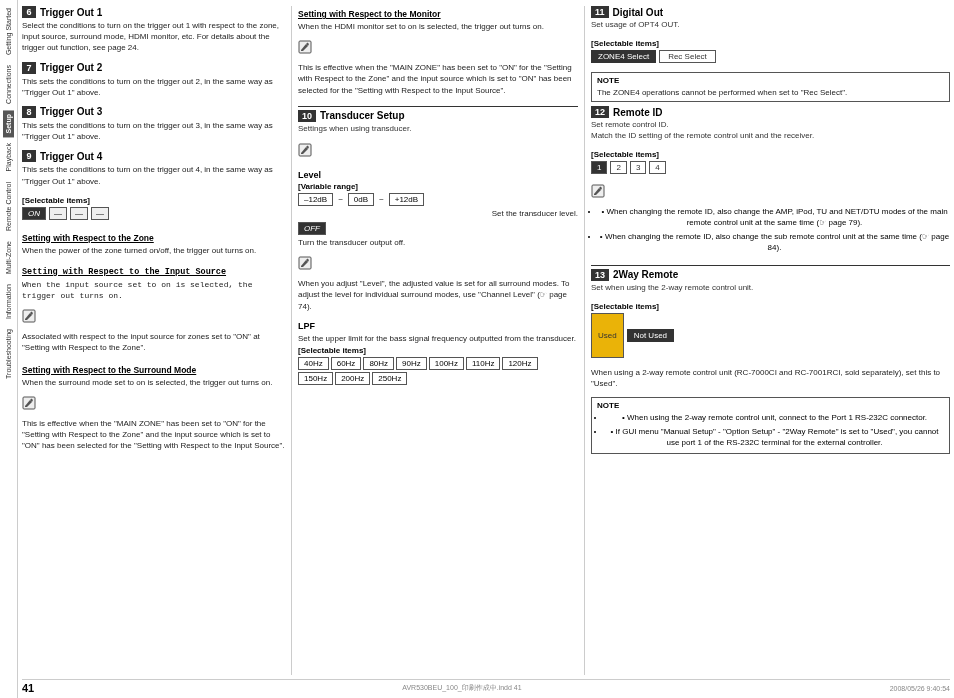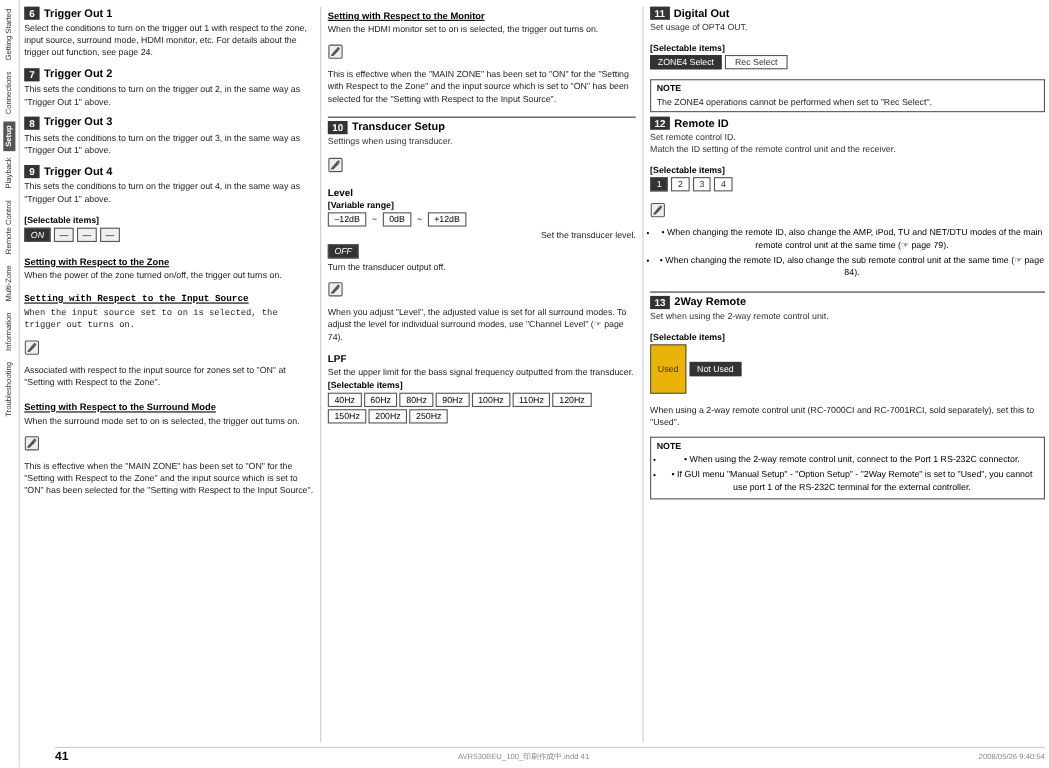--- a/index.html
+++ b/index.html
@@ -518,19 +518,19 @@
           <div class="note-title">NOTE</div>
           <ul class="bullet-list">
             <li>• When using the 2-way remote control unit, connect to the Port 1 RS-232C connector.</li>
             <li>• If GUI menu "Manual Setup" - "Option Setup" - "2Way Remote" is set to "Used", you cannot use port 1 of the RS-232C terminal for the external controller.</li>
           </ul>
         </div>
 
       </div>
     </div>
 
-    <div style="display:flex; justify-content:space-between; align-items:center; margin-top:4px; border-top:1px solid #ccc; padding-top:2px;margin-left:28px;">
+    <div style="display:flex; justify-content:space-between; align-items:center; margin-top:4px; border-top:1px solid #ccc; padding-top:2px;">
       <div style="font-size:11px; font-weight:bold;">41</div>
       <div style="font-size:7px; color:#888;">AVR530BEU_100_印刷作成中.indd   41</div>
       <div style="font-size:7px; color:#888;">2008/05/26   9:40:54</div>
     </div>
   </div>
 </div>
 
 </body></html>

